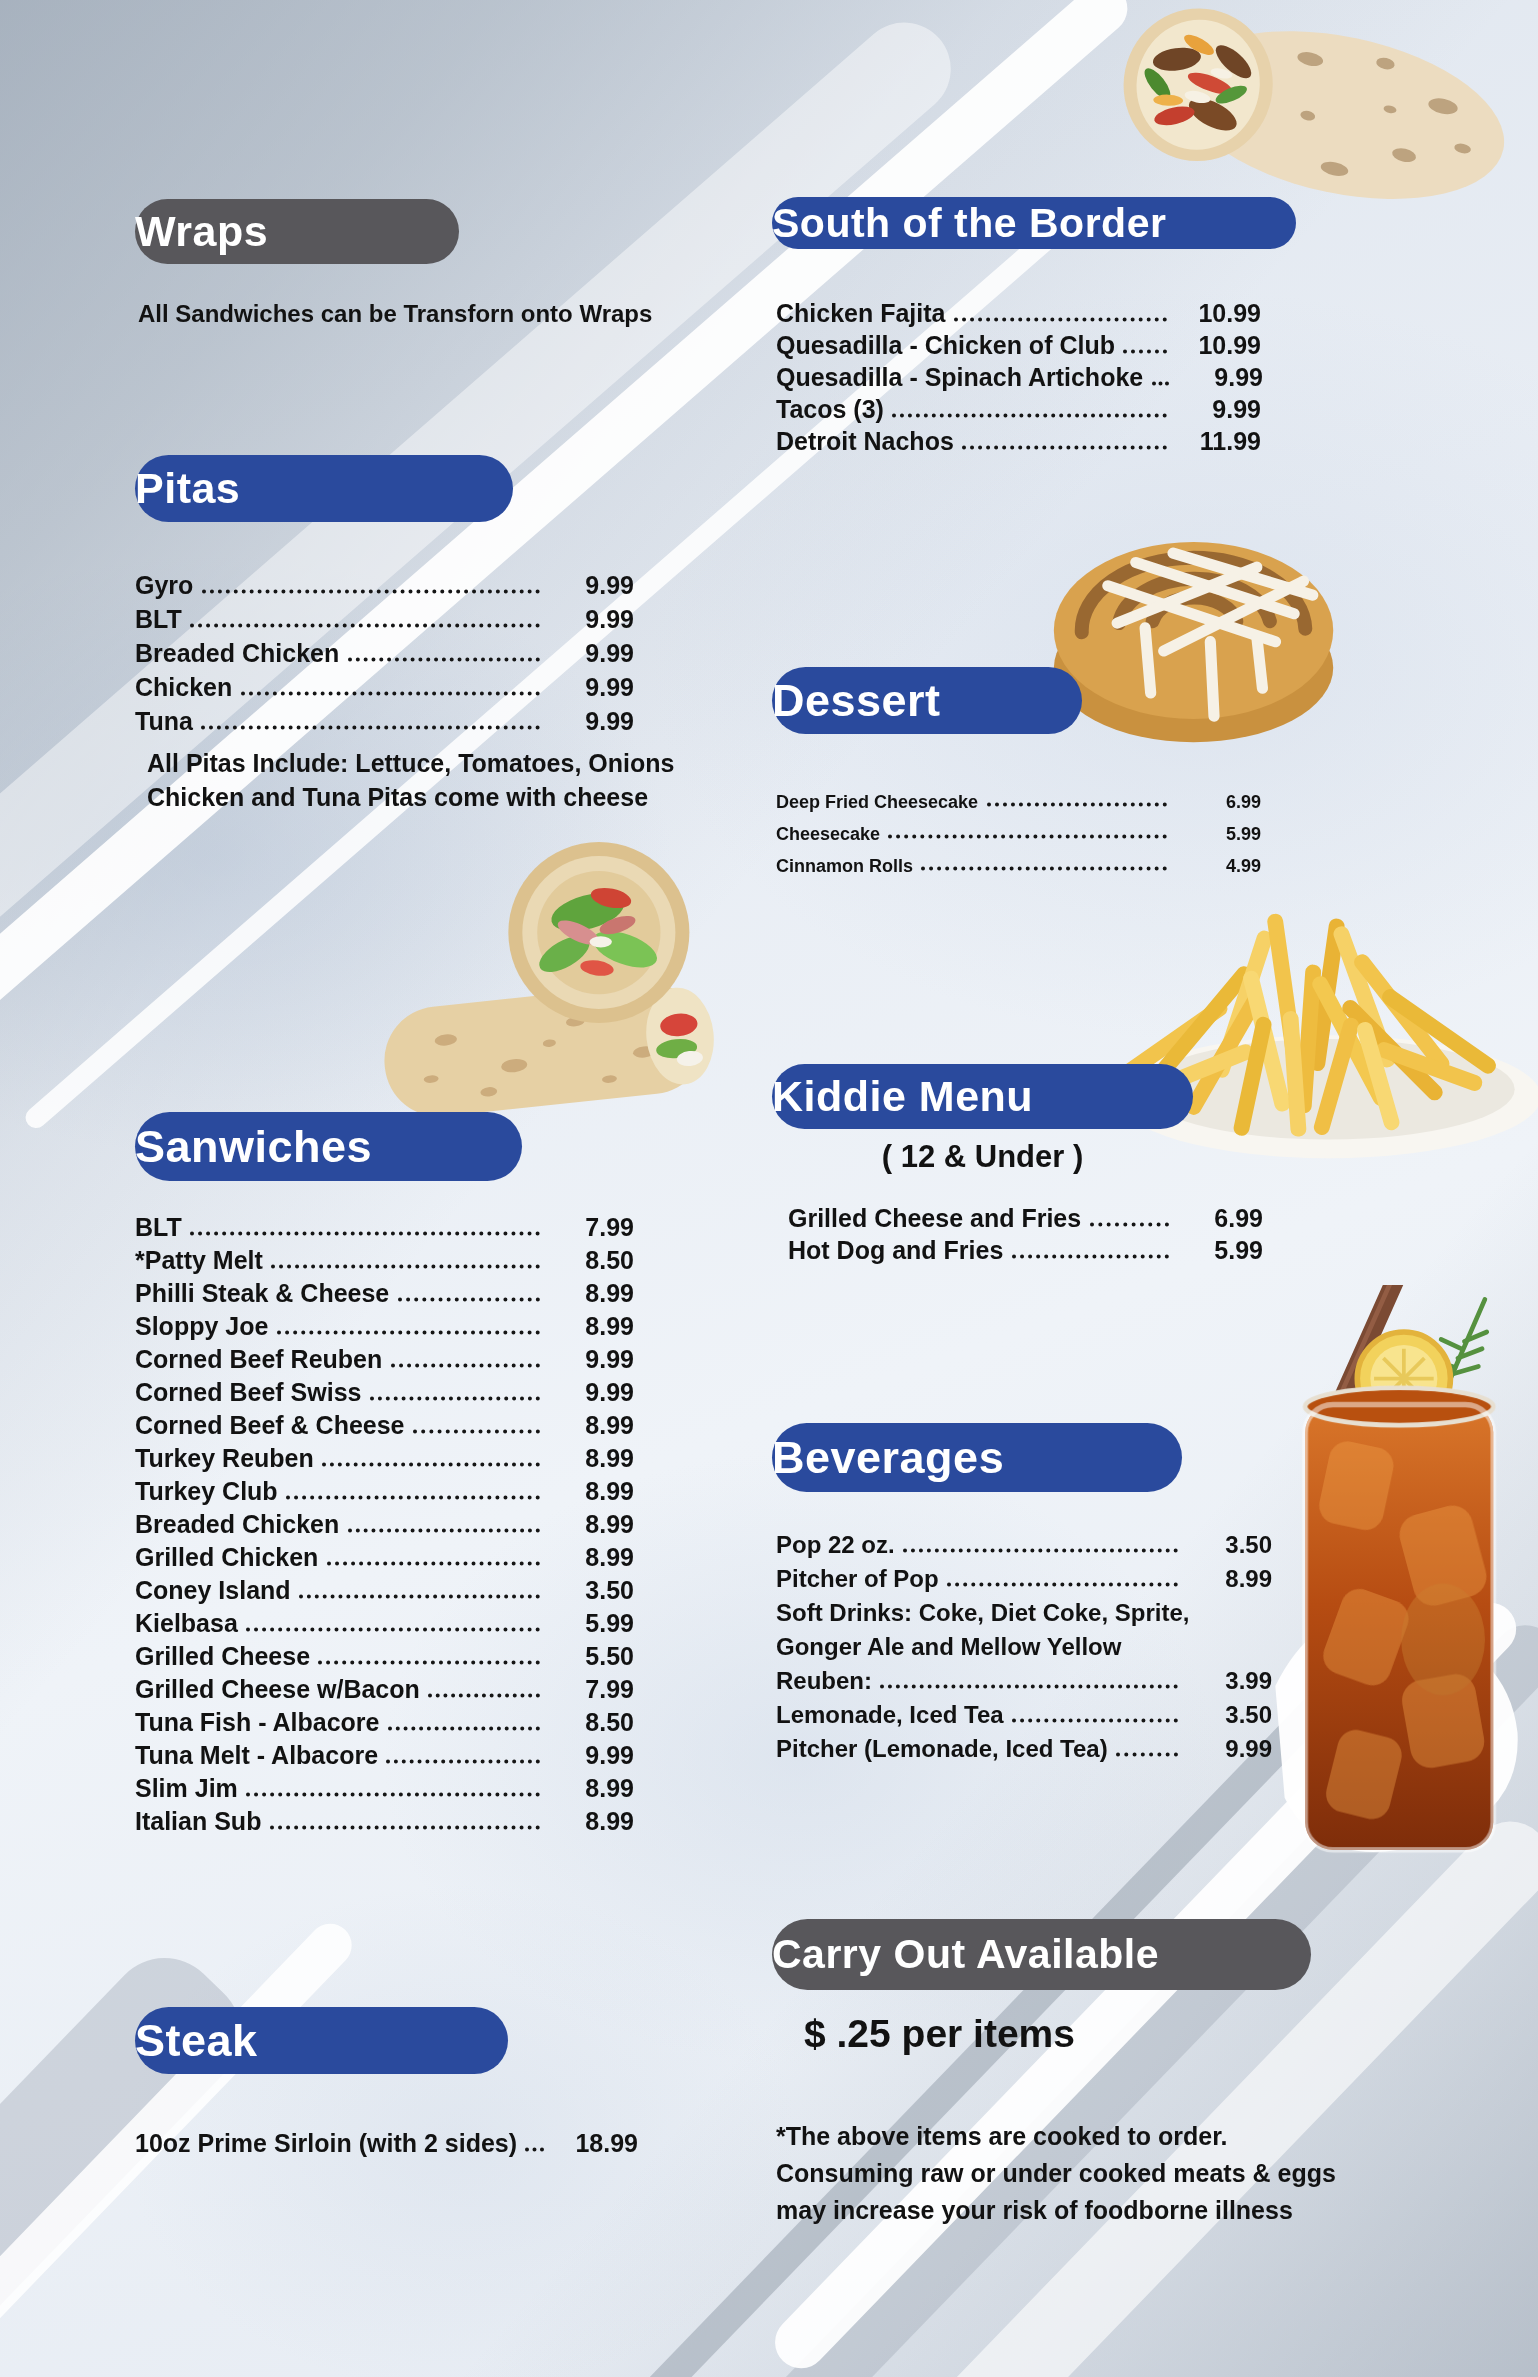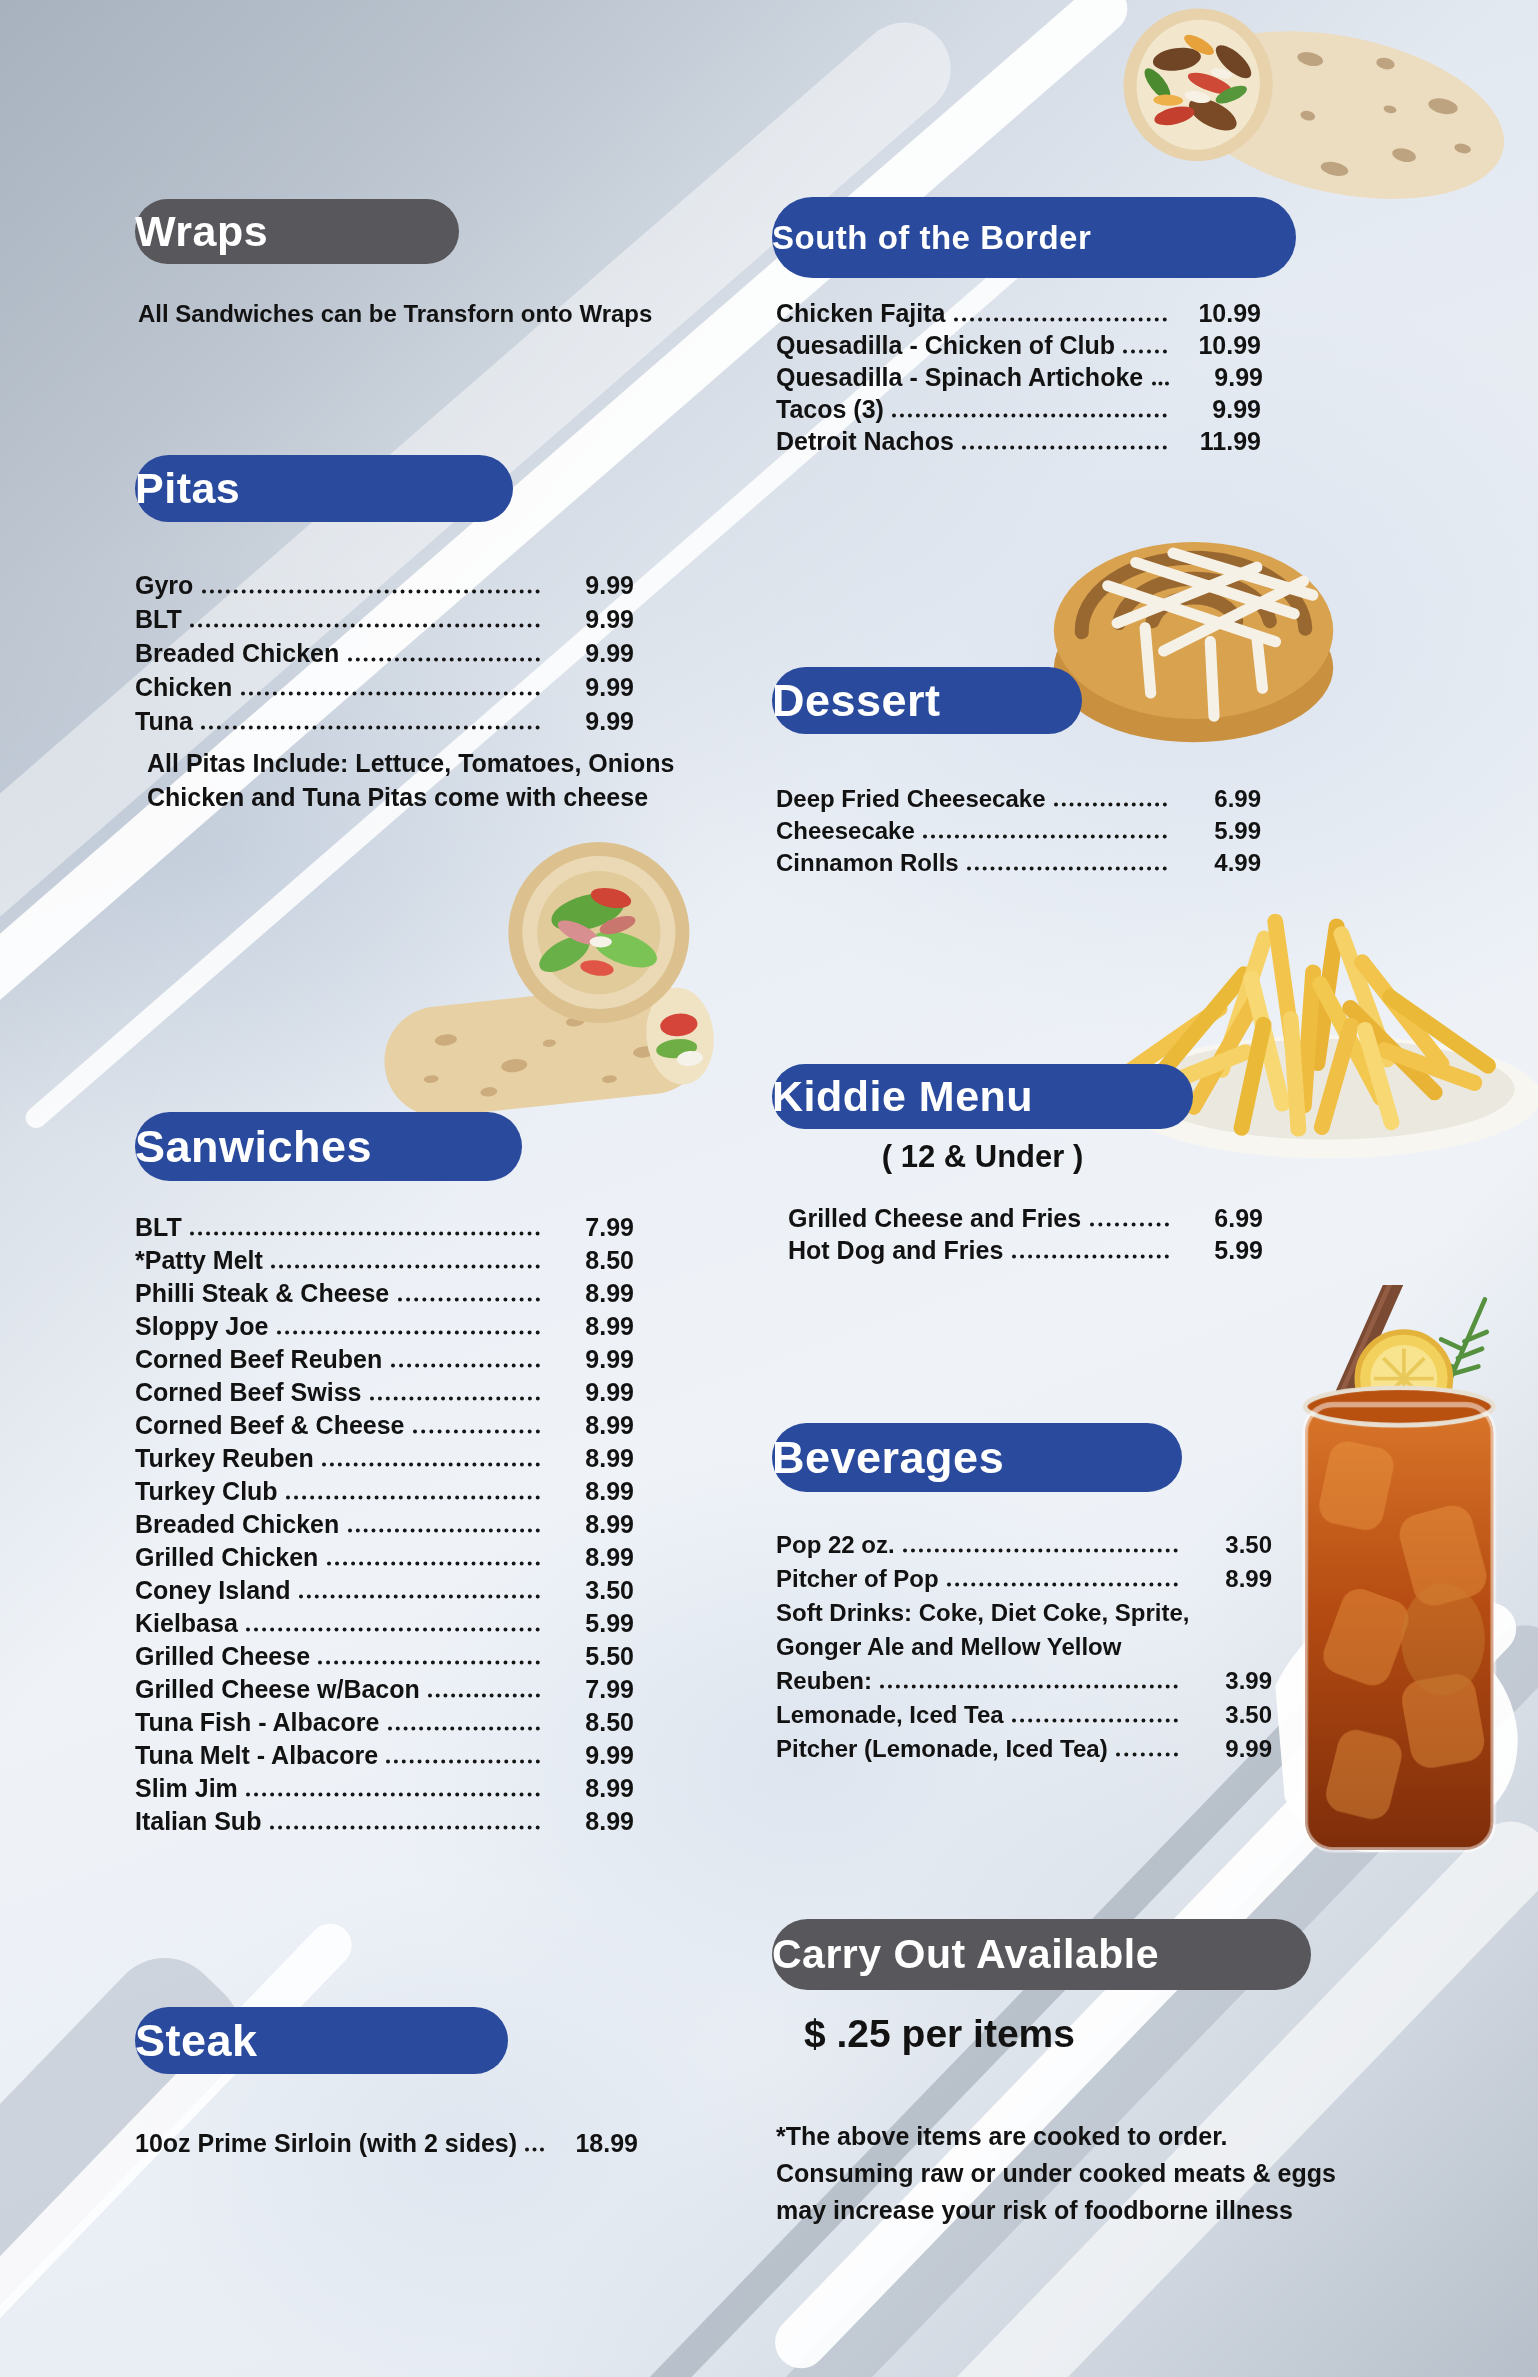--- a/index.html
+++ b/index.html
@@ -376,21 +376,21 @@
   </div>
   <div class="mlist" style="left:135px;top:2124px;width:503px;font-size:25px">
 
   <div class="mrow" style="height:34px">
         <span class="iname">10oz Prime Sirloin (with 2 sides)</span>
         <span class="leader"></span>
         <span class="iprice">18.99</span>
       </div>
     </div>
 
-  <div class="pill blue" style="left:772px;top:197px;width:524px;height:81px;font-size:33px">
+  <div class="pill blue" style="left:772px;top:197px;width:524px;height:52px;font-size:41px">
     <span>South of the Border</span>
   </div>
   <div class="mlist" style="left:776px;top:296px;width:485px;font-size:25px">
 
   <div class="mrow" style="height:32px">
         <span class="iname">Chicken Fajita</span>
         <span class="leader"></span>
         <span class="iprice">10.99</span>
       </div>
       <div class="mrow" style="height:32px">
@@ -411,21 +411,21 @@
       <div class="mrow" style="height:32px">
         <span class="iname">Detroit Nachos</span>
         <span class="leader"></span>
         <span class="iprice">11.99</span>
       </div>
     </div>
 
   <div class="pill blue" style="left:772px;top:667px;width:310px;height:67px;font-size:45px">
     <span>Dessert</span>
   </div>
-  <div class="mlist" style="left:776px;top:781px;width:485px;font-size:24px">
+  <div class="mlist" style="left:776px;top:781px;width:485px;font-size:18px">
 
   <div class="mrow" style="height:32px">
         <span class="iname">Deep Fried Cheesecake</span>
         <span class="leader"></span>
         <span class="iprice">6.99</span>
       </div>
       <div class="mrow" style="height:32px">
         <span class="iname">Cheesecake</span>
         <span class="leader"></span>
         <span class="iprice">5.99</span>

